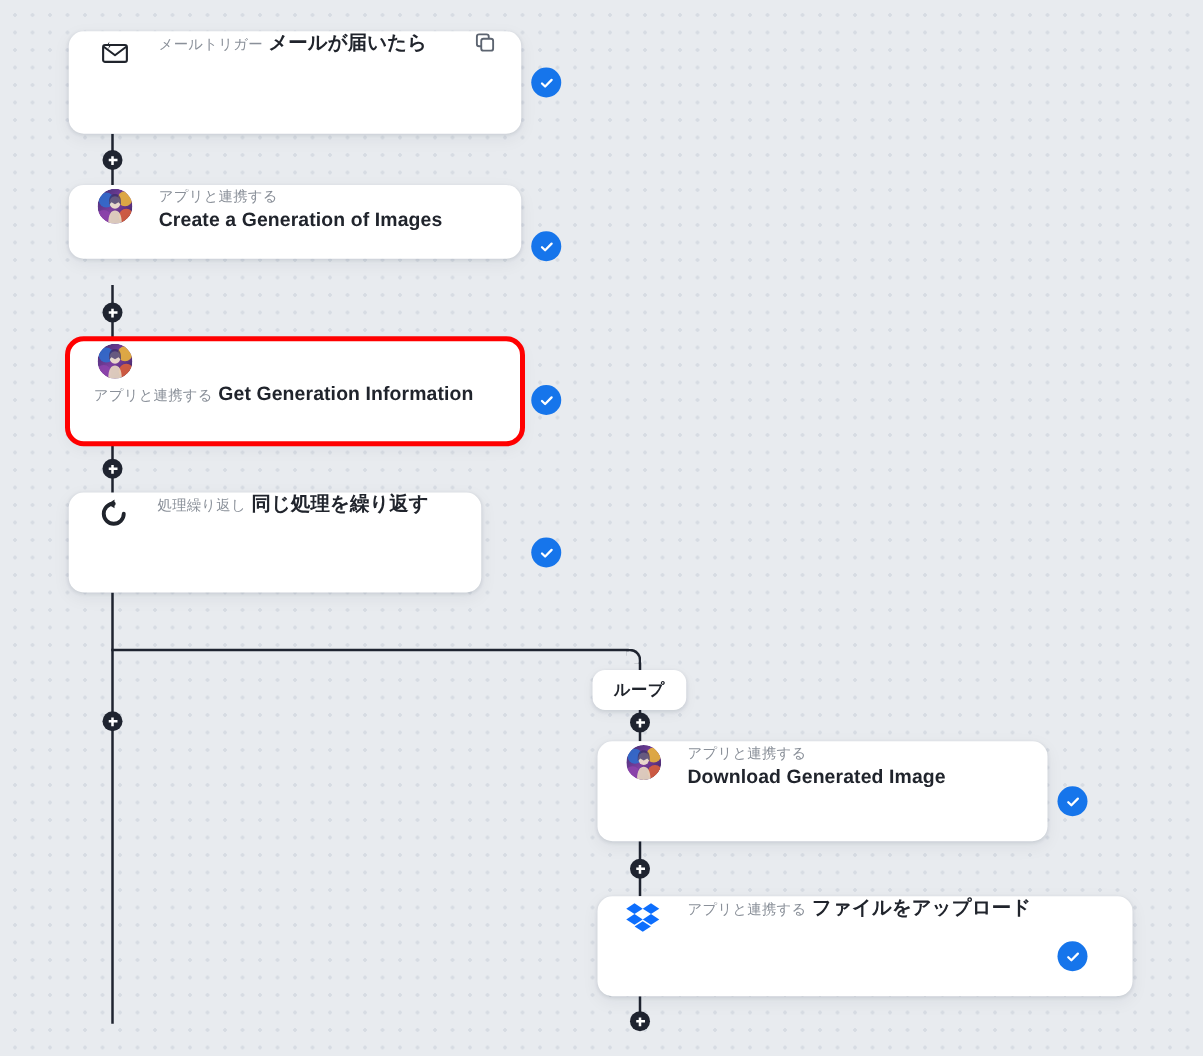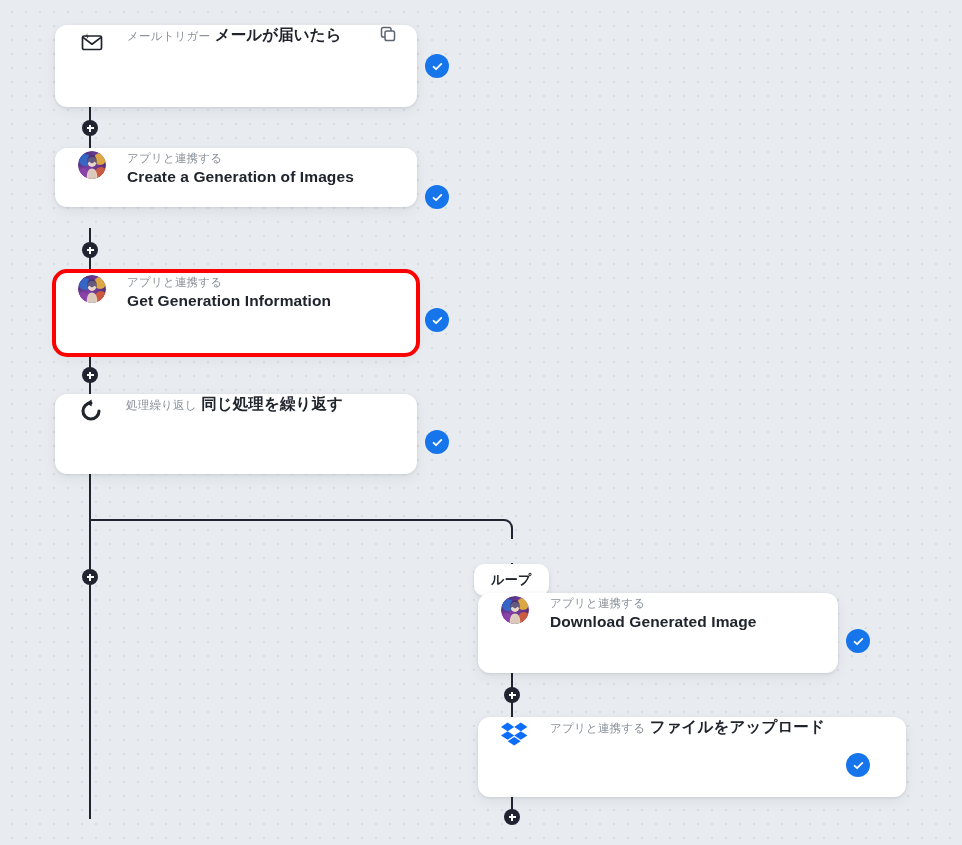--- a/index.html
+++ b/index.html
@@ -71,20 +71,21 @@
     box-shadow: 0 1px 3px rgba(20,30,55,0.10), 0 4px 14px rgba(20,30,55,0.06);
     display: flex;
     align-items: flex-start;
     padding: 0 20px;
     cursor: pointer;
   }
   .card.selected {
     outline: 4px solid #ff0000;
     outline-offset: -1px;
     border-radius: 12px;
+    flex-direction: column;
   }
   .card-icon {
     width: 34px;
     height: 34px;
     flex: 0 0 34px;
     display: flex;
     align-items: center;
     justify-content: center;
     margin-right: 18px;
   }
@@ -132,21 +133,20 @@
     background: #ffffff;
     border-radius: 10px;
     box-shadow: 0 1px 3px rgba(20,30,55,0.10), 0 3px 10px rgba(20,30,55,0.05);
     padding: 7px 17px;
     font-size: 13px;
     font-weight: 700;
     color: #20242c;
     letter-spacing: 0.4px;
     white-space: nowrap;
     cursor: pointer;
-    margin-top: 28px;
   }
 
   
   .avatar {
     width: 28px;
     height: 28px;
     border-radius: 50%;
     overflow: hidden;
     display: block;
   }
@@ -273,21 +273,21 @@
       <span class="card-sub">アプリと連携する</span>
       <span class="card-title">Get Generation Information</span>
     </span>
   </div>
   <div class="check-badge" style="left:425px; top:308px;">
     <svg width="13" height="13" viewBox="0 0 13 13">
       <path d="M2.6 6.8 L5.1 9.2 L10.3 3.9" stroke="#ffffff" stroke-width="1.8" fill="none" stroke-linecap="round" stroke-linejoin="round"></path>
     </svg>
   </div>
 
-  <div class="card" style="left:55px; top:394px; width:362px; height:80px;padding-left:19px;">
+  <div class="card" style="left:55px; top:394px; width:330px; height:80px;padding-left:19px;">
     <span class="card-icon">
       <svg width="28" height="28" viewBox="0 0 28 28" fill="none">
         <path d="M22 14 A8 8 0 1 1 14 6" stroke="#20242c" stroke-width="3.1" fill="none" stroke-linecap="round"></path>
         <path d="M14.6 2.6 L14.6 9.6 L9.2 6.1 Z" fill="#20242c"></path>
       </svg>
     </span>
     <span class="card-text">
       <span class="card-sub">処理繰り返し</span>
       <span class="card-title">同じ処理を繰り返す</span>
     </span>

